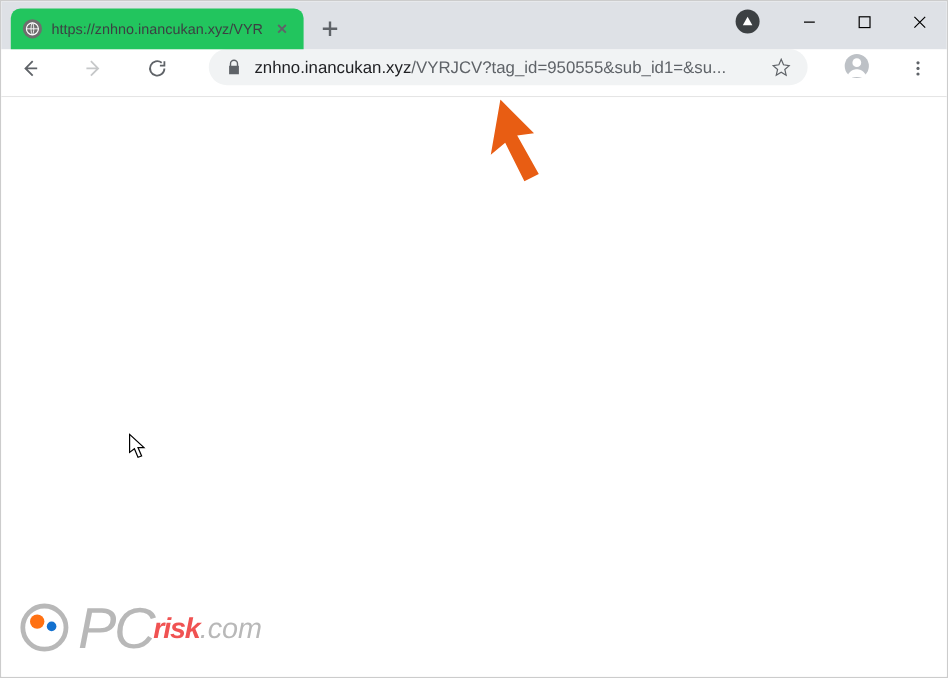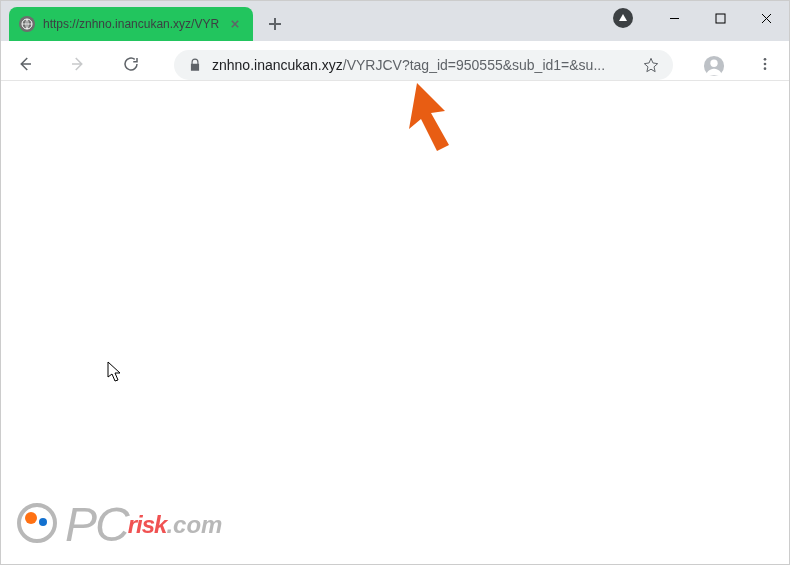--- a/index.html
+++ b/index.html
@@ -105,21 +105,21 @@
   justify-content: center;
   cursor: pointer;
 }
 .win-btn svg { stroke: #000; stroke-width: 1; fill: none; }
 
 
 .toolbar {
   height: 40px;
   background: #fff;
   display: flex;
-  align-items: flex-end;
+  align-items: flex-start;
   padding: 0 8px;
   gap: 21px;
   border-bottom: 1px solid #e5e5e5;
 }
 .nav-btn {
   width: 32px;
   height: 32px;
   display: flex;
   align-items: center;
   justify-content: center;
@@ -251,21 +251,21 @@
 }
 .risk-text {
   font-size: 24px;
   font-weight: bold;
   font-style: italic;
   color: #ef4444;
   letter-spacing: -1px;
 }
 .com-text {
   font-size: 24px;
-  font-weight: bold;
+  font-weight: normal;
   font-style: italic;
   color: #b3b3b3;
 }
 </style>
 </head>
 <body>
 
 <div class="tab-bar">
   <div class="tab">
     <span class="tab-favicon">

